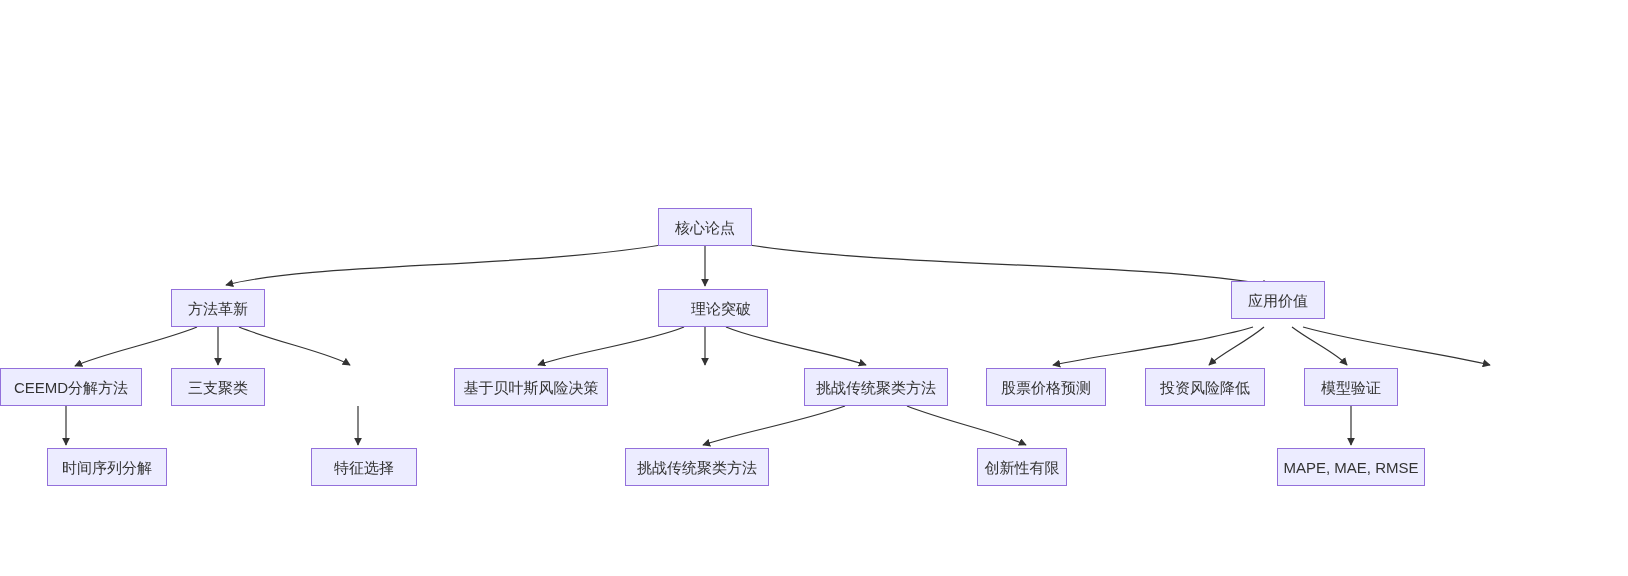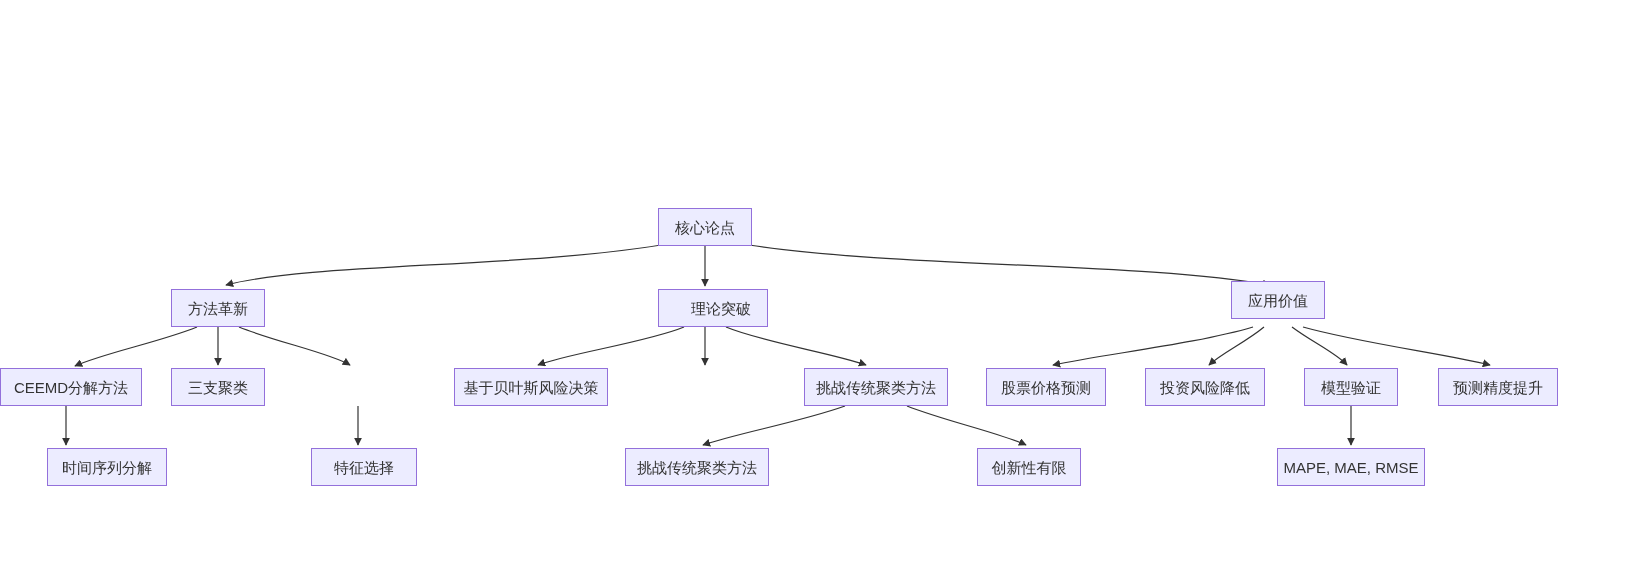--- a/index.html
+++ b/index.html
@@ -117,37 +117,34 @@
   </div>
 
   <div class="node" style="left:986px;top:368px;width:120px;">
     <span class="node-label">股票价格预测</span>
   </div>
 
   <div class="node" style="left:1304px;top:368px;width:94px;">
     <span class="node-label">模型验证</span>
   </div>
 
-  <div class="node" style="left:1438px;top:368px;width:120px;">
-    <span class="node-label">预测精度提升</span>
-  </div>
 
   <div class="node" style="left:6px;top:448px;width:120px;margin-left:41px;">
     <span class="node-label">时间序列分解</span>
   </div>
 
   <div class="node" style="left:311px;top:448px;width:106px;">
     <span class="node-label">特征选择</span>
   </div>
 
   <div class="node" style="left:625px;top:448px;width:144px;">
     <span class="node-label">挑战传统聚类方法</span>
   </div>
 
-  <div class="node" style="left:977px;top:448px;width:104px;">
+  <div class="node" style="left:977px;top:448px;width:90px;">
     <span class="node-label">创新性有限</span>
   </div>
 
   <div class="node" style="left:1277px;top:448px;width:148px;">
     <span class="node-label">MAPE, MAE, RMSE</span>
   </div>
 
 </div>
 
 </body></html>

